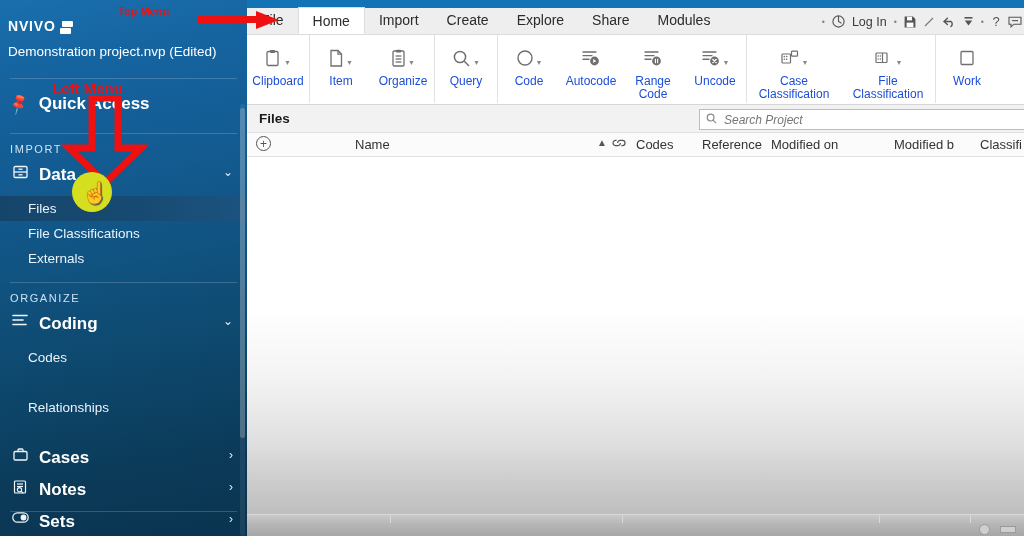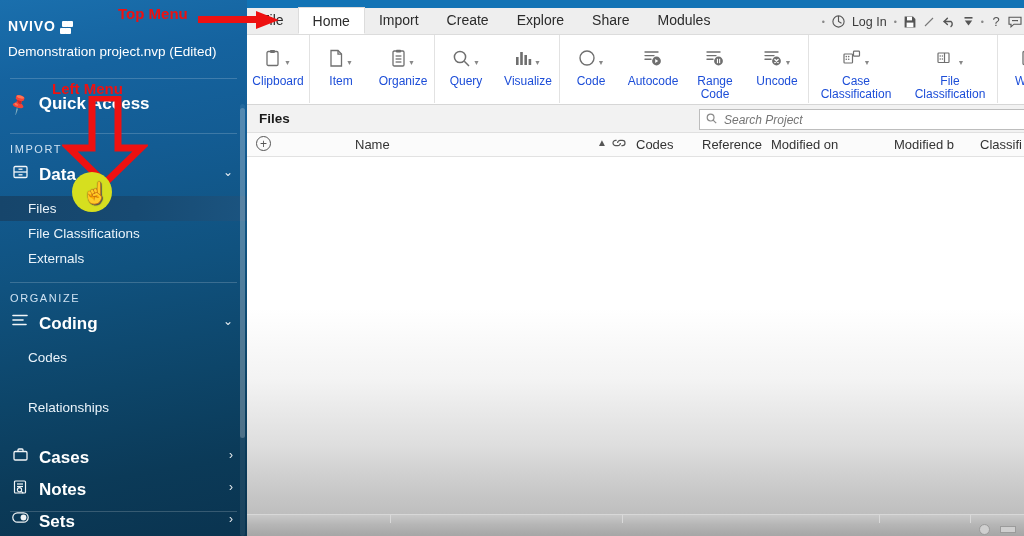--- a/index.html
+++ b/index.html
@@ -260,21 +260,21 @@
 
   
   .anno-text {
     position: absolute;
     color: #ee1111;
     font-weight: bold;
     font-family: "Liberation Sans", sans-serif;
     white-space: nowrap;
     pointer-events: none;
   }
-  #anno-top-menu { left: 118px; top: 5px; font-size: 15px; }
+  #anno-top-menu { left: 118px; top: 5px; font-size: 11px; }
   #anno-left-menu { left: 52px; top: 80px; font-size: 15px; }
   #arrow-right { position: absolute; left: 198px; top: 10px; pointer-events:none; }
   #arrow-down  { position: absolute; left: 62px; top: 96px; pointer-events:none; }
 
   #cursor-highlight {
     position: absolute; left: 72px; top: 172px;
     width: 40px; height: 40px; border-radius: 50%;
     background: #d6df1f;
   }
   #cursor-hand {
@@ -505,32 +505,20 @@
       <div class="rgroup">
         <div class="rbtn">
           <div class="ricon">
             <svg width="19" height="19" viewBox="0 0 19 19" fill="none" stroke="#6f6f6f" stroke-width="1.5">
               <circle cx="8" cy="8" r="5.6"></circle>
                 <line x1="12.3" y1="12.3" x2="17" y2="17"></line>
             </svg>
               <span class="caret">▼</span>
           </div>
           <div class="rlabel">Query</div>
-        </div>
-        <div class="rbtn">
-          <div class="ricon">
-            <svg width="17" height="17" viewBox="0 0 17 17" fill="#6f6f6f">
-              <rect x="1" y="7" width="2.6" height="8"></rect>
-                <rect x="5.2" y="2" width="2.6" height="13"></rect>
-              <rect x="9.4" y="5" width="2.6" height="10"></rect>
-                <rect x="13.6" y="9" width="2.6" height="6"></rect>
-            </svg>
-              <span class="caret">▼</span>
-          </div>
-          <div class="rlabel">Visualize</div>
         </div>
       </div>
 
       <div class="rgroup">
         <div class="rbtn">
           <div class="ricon">
             <svg width="18" height="18" viewBox="0 0 18 18" fill="none" stroke="#6f6f6f" stroke-width="1.4">
                 <circle cx="9" cy="9" r="7"></circle>
               </svg>
             <span class="caret">▼</span>

